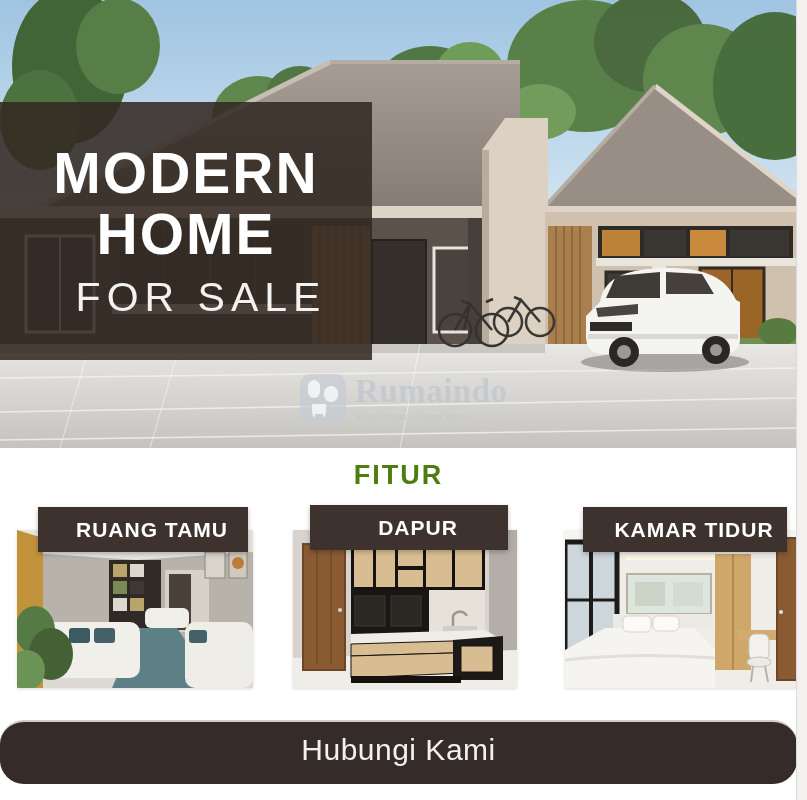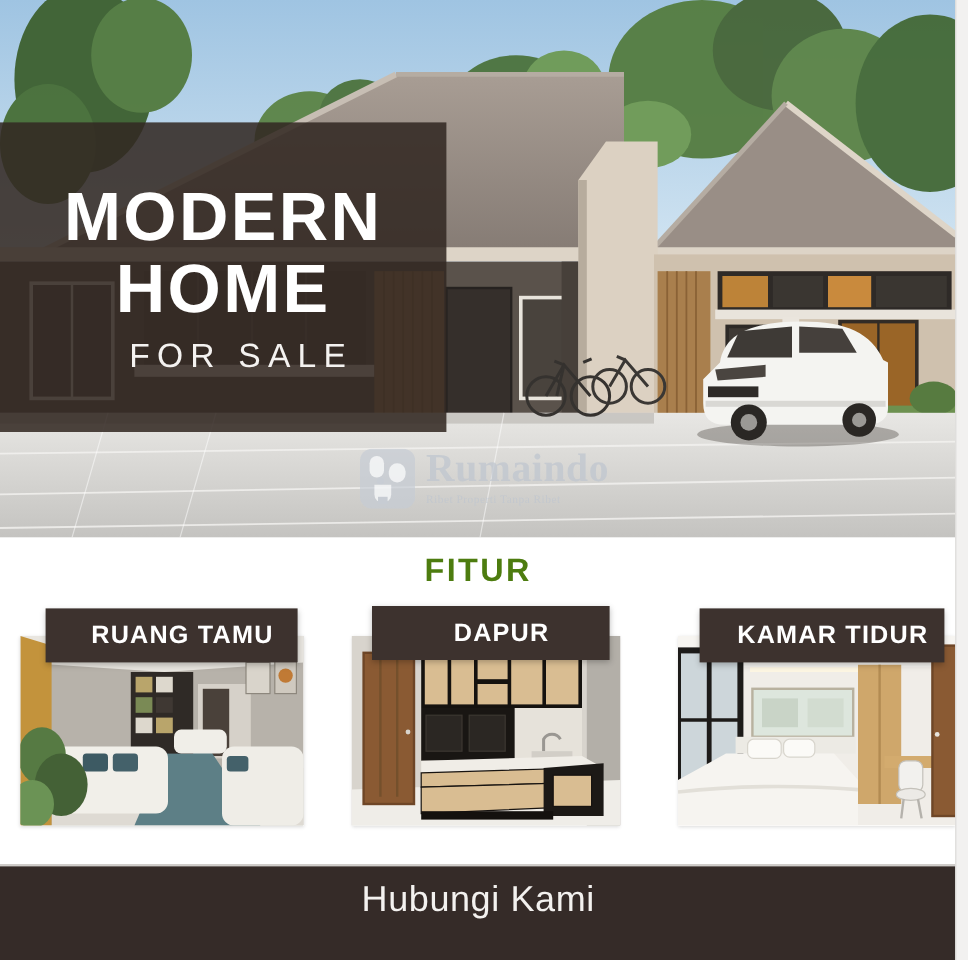--- a/index.html
+++ b/index.html
@@ -9,21 +9,21 @@
   .gutter{position:absolute;right:0;top:0;width:10px;height:800px;background:#f2f1f0;border-left:1px solid #dddbd9;}
 
   
   .hero{position:absolute;left:0;top:0;width:797px;height:448px;overflow:hidden;}
   .hero svg{display:block;}
 
   .title-overlay{position:absolute;left:0;top:102px;width:372px;height:256px;
     background:rgba(51,40,35,0.87);display:flex;flex-direction:column;align-items:center;
     justify-content:center;padding-top:2px;}
   .title-line{color:#ffffff;font-size:57px;font-weight:800;line-height:1.06;letter-spacing:2px;}
-  .subtitle{color:#f4f2f0;font-size:28px;font-weight:400;letter-spacing:6px;margin-top:10px;margin-left:30px;}
+  .subtitle{color:#f4f2f0;font-size:41px;font-weight:400;letter-spacing:6px;margin-top:10px;margin-left:30px;}
 
   .watermark{position:absolute;left:300px;top:374px;display:flex;align-items:center;gap:9px;opacity:.85;}
   .wm-text{display:flex;flex-direction:column;line-height:1;font-family:Liberation Serif, serif;}
   .wm-brand{font-size:33px;font-weight:bold;color:rgba(190,197,207,.85);letter-spacing:.5px;}
   .wm-tag{font-size:9.5px;color:rgba(190,197,207,.8);margin-top:5px;letter-spacing:.4px;}
 
   .price-banner{position:absolute;left:525px;top:368px;width:272px;height:80px;background:#362b28;
     clip-path:polygon(16% 0,100% 0,100% 100%,0 100%);
     display:flex;align-items:center;justify-content:center;padding-left:26px;box-sizing:border-box;}
   .price-banner span{color:#ffffff;font-size:31px;font-weight:800;letter-spacing:1px;white-space:nowrap;}
@@ -34,22 +34,22 @@
   .card-photo{position:absolute;top:530px;box-shadow:0 1px 3px rgba(0,0,0,.15);}
   .card-photo svg{display:block;}
   .card-label{position:absolute;height:45px;background:#3d322e;display:flex;align-items:center;
     justify-content:center;box-shadow:0 2px 5px rgba(0,0,0,.25);padding-left:18px;}
   .card-label span{color:#ffffff;font-size:21px;font-weight:800;letter-spacing:1px;white-space:nowrap;}
   #photo1{left:17px;}  #label1{left:38px;top:507px;width:192px;}
   #photo2{left:293px;} #label2{left:310px;top:505px;width:180px;}
   #photo3{left:565px;} #label3{left:583px;top:507px;width:186px;}
 
   
-  .footer-bar{position:absolute;left:0;top:720px;width:797px;height:80px;background:#352b28;
-    border-top:2px solid #cfccc9;box-sizing:border-box;display:flex;justify-content:center;cursor:pointer;}
+  .footer-bar{position:absolute;left:0;top:720px;width:797px;height:64px;background:#352b28;
+    border-top:2px solid #cfccc9;box-sizing:border-box;display:flex;justify-content:center;cursor:pointer;border-radius:24px;}
   .footer-bar span{color:#f3f1ef;font-size:30px;margin-top:11px;letter-spacing:.5px;}
 </style>
 </head>
 <body>
 
 <div class="stage">
   <div class="flyer">
 
     <div class="hero">
       <svg width="797" height="448" viewBox="0 0 797 448" preserveAspectRatio="none">

